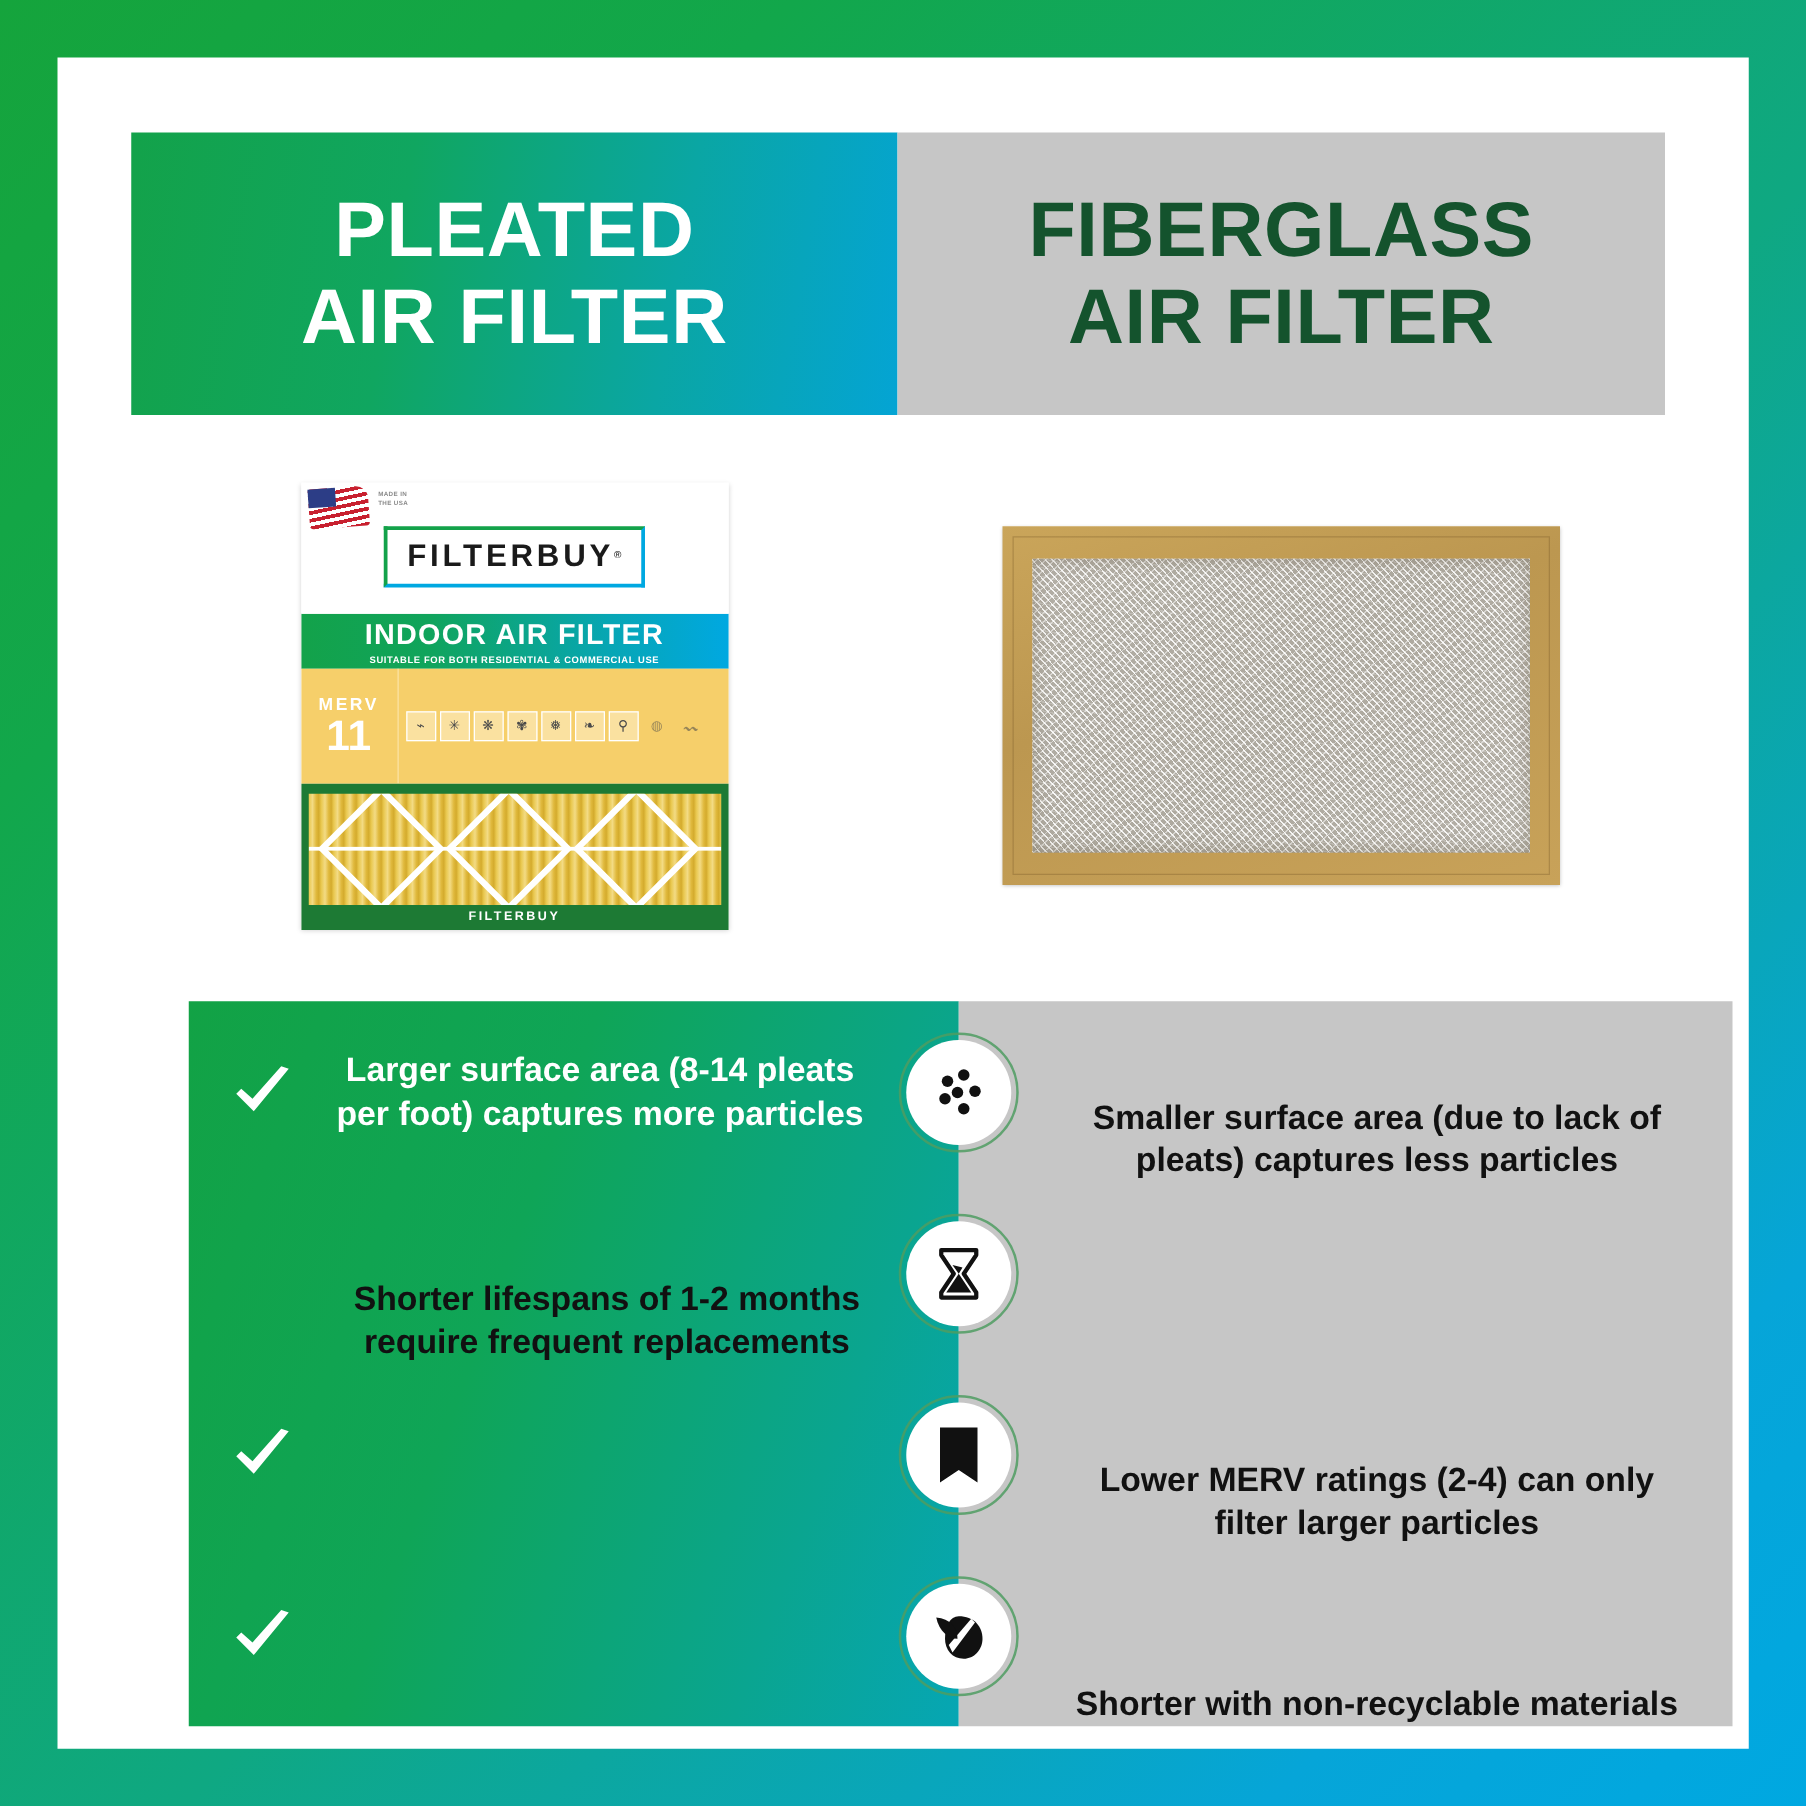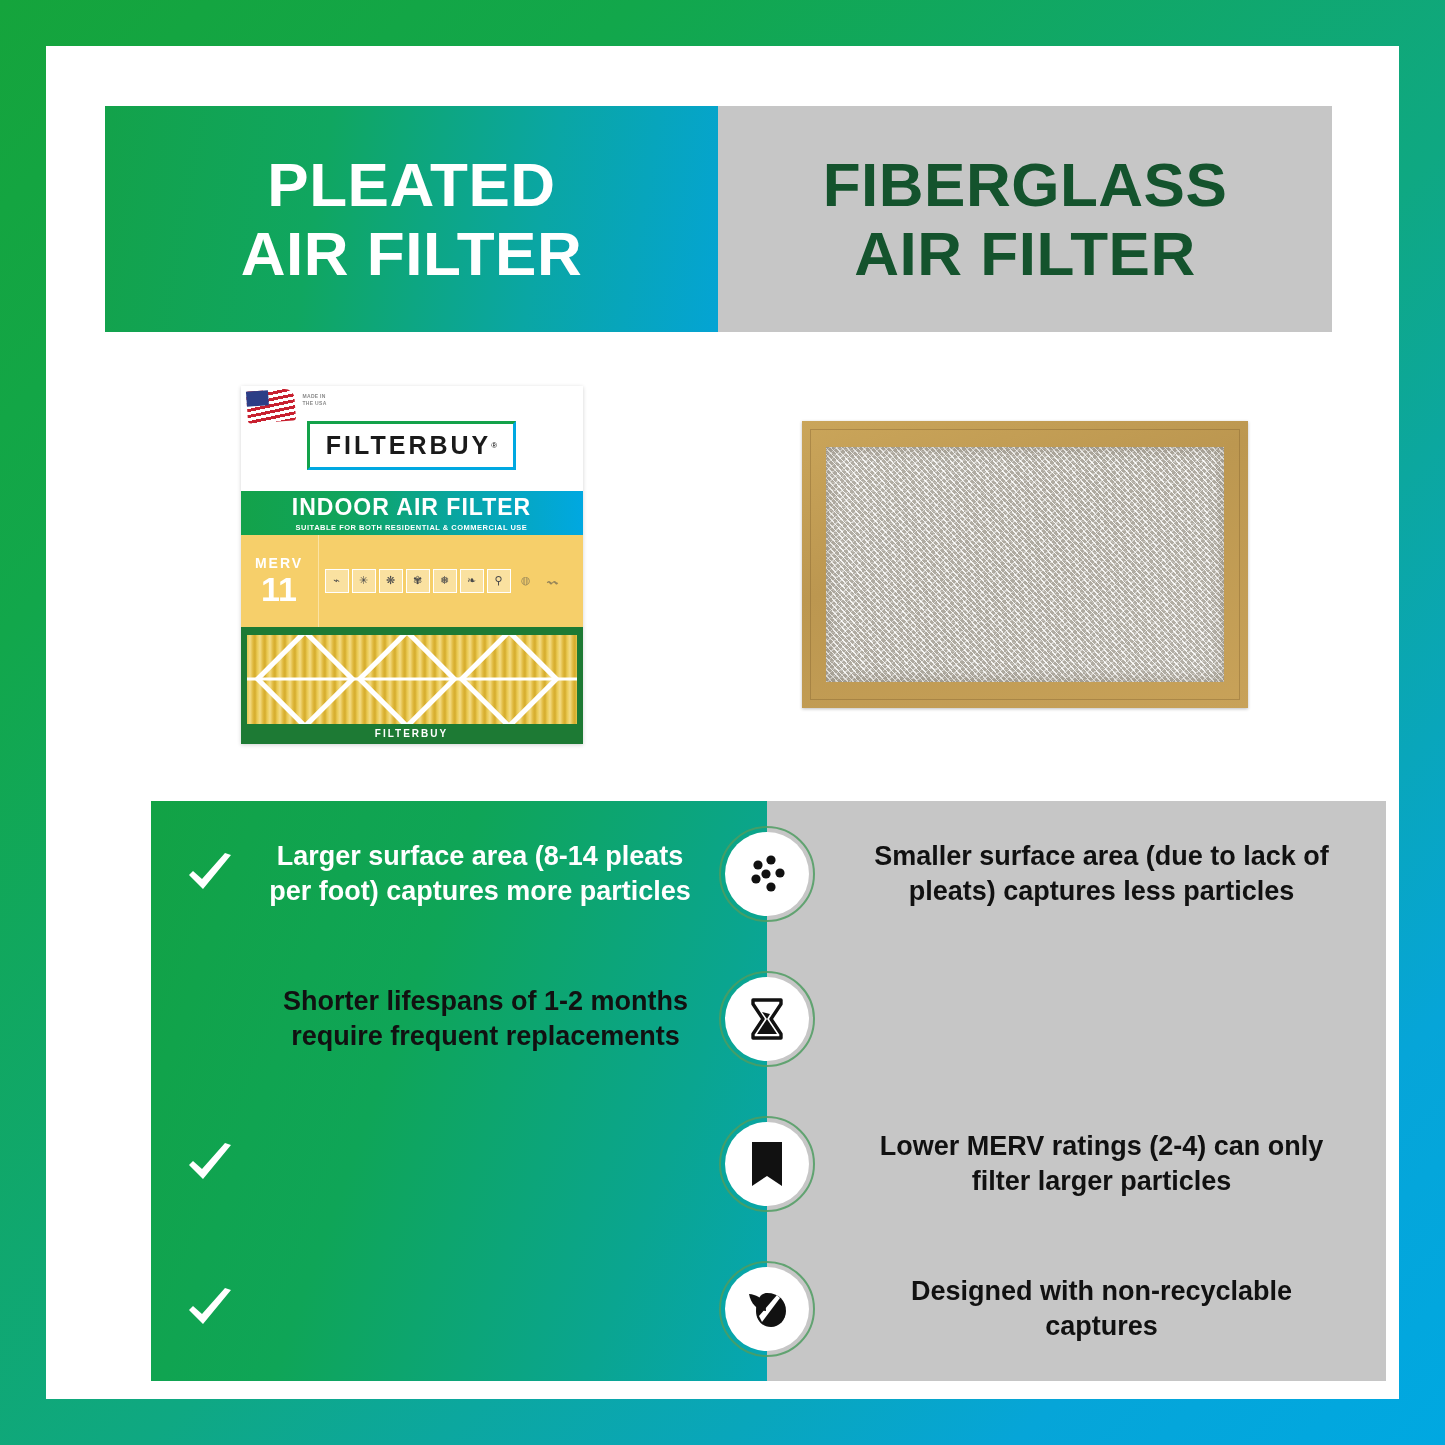--- a/index.html
+++ b/index.html
@@ -236,21 +236,21 @@
   .cmp-left-text {
     flex: 1;
     color: #ffffff;
     font-size: 27px; font-weight: 700; line-height: 1.28;
     text-align: center;
   }
   .cmp-left-text.left-align { text-align: left; padding-left: 6px; }
 
   .cmp-right {
     width: 619px; height: 100%;
-    display: flex; align-items: center;
+    display: flex; align-items: flex-end;
     padding: 0 40px 0 90px;
   }
   .cmp-right-text {
     flex: 1;
     color: #111111;
     font-size: 27px; font-weight: 700; line-height: 1.28;
     text-align: center;
   }
 
   
@@ -436,21 +436,21 @@
             <div class="badge-ring"></div>
             <div class="badge-inner">
               <svg width="54" height="54" viewBox="0 0 54 54">
                 <path d="M27 11 C39 11 46 19 46 29 C46 38 39 45 31 45 C22 45 16 38 16 29 C16 19 20 11 27 11 Z" fill="#111"></path>
                 <path d="M40 16 L22 40 L19 34 L37 13 Z" fill="#ffffff"></path>
                 <path d="M9 12 C20 13 26 20 26 29 C19 29 11 23 9 12 Z" fill="#111"></path>
               </svg>
             </div>
           </div>
           <div class="cmp-right">
-            <div class="cmp-right-text">Designed with non-recyclable captures</div>
+            <div class="cmp-right-text">Shorter with non-recyclable materials</div>
           </div>
         </div>
 
       </div>
     </div>
 
   </div>
 </div>
 
 </body></html>

